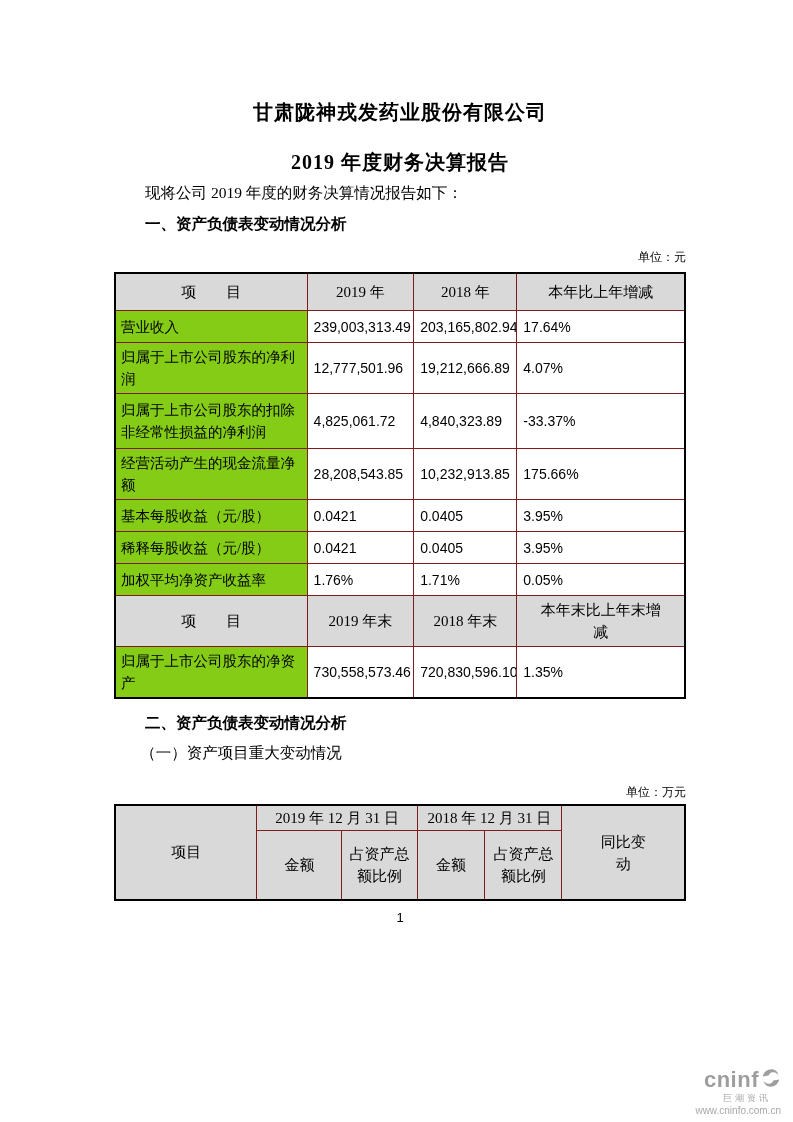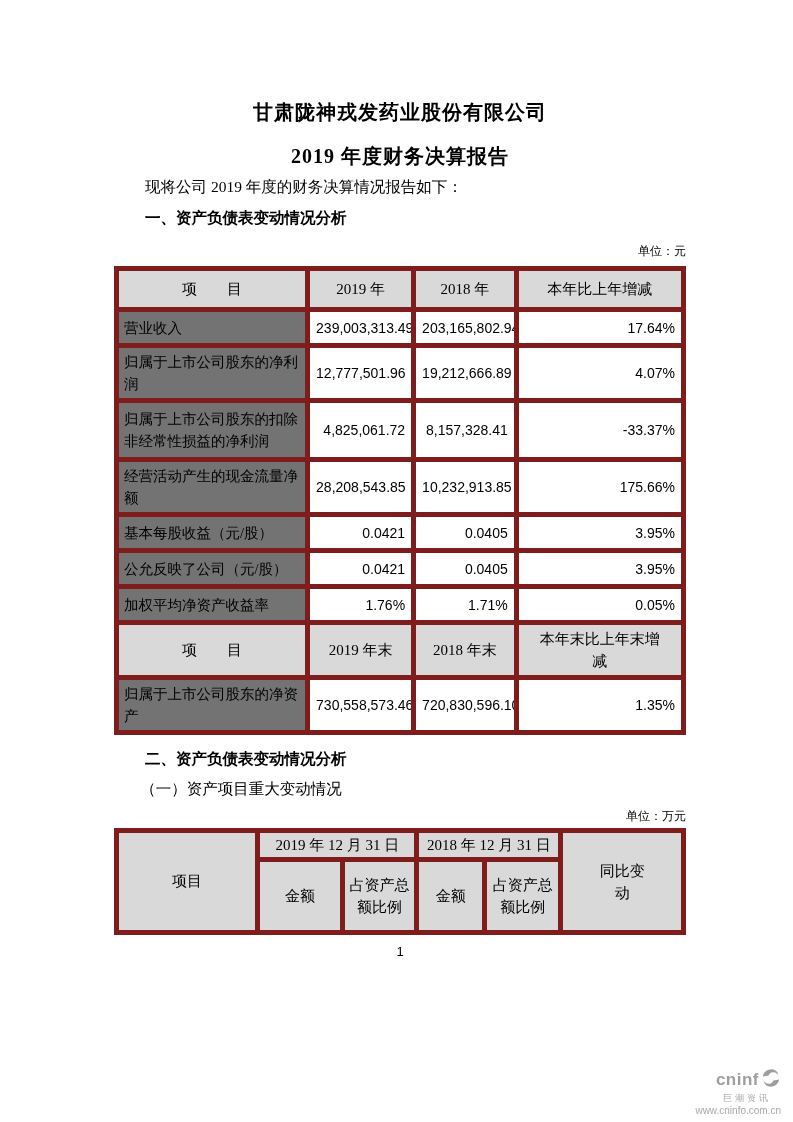--- a/index.html
+++ b/index.html
@@ -13,21 +13,21 @@
     overflow: hidden;
   }
   .content {
     position: absolute;
     left: 114px;
     top: 0;
     width: 572px;
     padding-top: 97px;
   }
   .doc-title { text-align: center; font-weight: bold; font-size: 20px; line-height: 30px; letter-spacing: 1px; }
-  .doc-title .line2 { margin-top: 14px; }
+  .doc-title .line2 { margin-top: 20px; }
   .para {
     margin: 0;
     font-size: 15.5px;
     line-height: 31px;
     text-align: justify;
     text-indent: 2em;
   }
   .para.first { margin-top: 37px; }
   .sec-heading {
     margin: 0;
@@ -42,50 +42,50 @@
     line-height: 30px;
     padding-left: 1.7em;
   }
   .sec2 { margin-top: 9px; line-height: 30px; }
   .unit-label {
     text-align: right;
     font-size: 12px;
     line-height: 24px;
     margin-top: 6px;
   }
-  .unit-label.u2 { margin-top: 0; }
+  .unit-label.u2 { margin-top: 12px; }
   table {
     border-collapse: collapse;
     table-layout: fixed;
     width: 100%;
   }
   .t1 { margin-top: 3px; border: 2px solid #000; }
   .t2 { border: 2px solid #000; }
-  .t1 th, .t1 td, .t2 th, .t2 td { border: 5px solid #7f1d1d; overflow: hidden; }
+  .t1 th, .t1 td, .t2 th, .t2 td { border: 1px solid #7f1d1d; overflow: hidden; }
   th { font-weight: normal; }
   .hdr-cell {
     background: #d9d9d9;
     text-align: center;
     font-size: 15px;
     padding: 2px 4px;
     vertical-align: middle;
   }
   .t1 tr.hdr1 th { height: 32px; }
   .t1 tr.hdr2 th { height: 46px; }
   .lbl-cell {
-    background: #737373;
+    background: #84cc16;
     text-align: left;
     font-size: 14.5px;
     padding: 3px 5px;
     line-height: 22px;
     vertical-align: middle;
   }
   .num-cell {
     background: #ffffff;
-    text-align: right;
+    text-align: left;
     font-size: 14px;
     font-family: "Liberation Sans", "DejaVu Sans", sans-serif;
     padding: 3px 6px;
     vertical-align: middle;
   }
   .t1 tr.data-row td { height: 25px; }
   .t1 tr.data-row.tall td { height: 48px; }
   .wrap { white-space: pre-line; line-height: 22px; }
   .t2 tr.date-row th { height: 20px; font-size: 15px; }
   .t2 tr.sub-row th { height: 64px; }
@@ -103,21 +103,21 @@
     width: 110px;
     display: flex;
     flex-direction: column;
     align-items: flex-end;
     color: #9e9e9e;
   }
   .logo-row { display: flex; align-items: center; gap: 2px; }
   .logo-brand {
     font-family: "Liberation Sans", "DejaVu Sans", sans-serif;
     font-weight: bold;
-    font-size: 17px;
+    font-size: 22px;
     letter-spacing: 0.5px;
     color: #9e9e9e;
     line-height: 18px;
   }
   .logo-cn {
     font-size: 9px;
     letter-spacing: 3px;
     color: #a8a8a8;
     line-height: 12px;
     margin-right: 10px;
@@ -168,37 +168,37 @@
         </tr>
         <tr class="data-row">
           <td class="lbl-cell">归属于上市公司股东的净利润</td>
           <td class="num-cell">12,777,501.96</td>
           <td class="num-cell">19,212,666.89</td>
           <td class="num-cell">4.07%</td>
         </tr>
         <tr class="data-row tall">
           <td class="lbl-cell">归属于上市公司股东的扣除非经常性损益的净利润</td>
           <td class="num-cell">4,825,061.72</td>
-          <td class="num-cell">8,157,328.41</td>
+          <td class="num-cell">4,840,323.89</td>
           <td class="num-cell">-33.37%</td>
         </tr>
         <tr class="data-row">
           <td class="lbl-cell">经营活动产生的现金流量净额</td>
           <td class="num-cell">28,208,543.85</td>
           <td class="num-cell">10,232,913.85</td>
           <td class="num-cell">175.66%</td>
         </tr>
         <tr class="data-row">
           <td class="lbl-cell">基本每股收益（元/股）</td>
           <td class="num-cell">0.0421</td>
           <td class="num-cell">0.0405</td>
           <td class="num-cell">3.95%</td>
         </tr>
         <tr class="data-row">
-          <td class="lbl-cell">公允反映了公司（元/股）</td>
+          <td class="lbl-cell">稀释每股收益（元/股）</td>
           <td class="num-cell">0.0421</td>
           <td class="num-cell">0.0405</td>
           <td class="num-cell">3.95%</td>
         </tr>
         <tr class="data-row">
           <td class="lbl-cell">加权平均净资产收益率</td>
           <td class="num-cell">1.76%</td>
           <td class="num-cell">1.71%</td>
           <td class="num-cell">0.05%</td>
         </tr>

